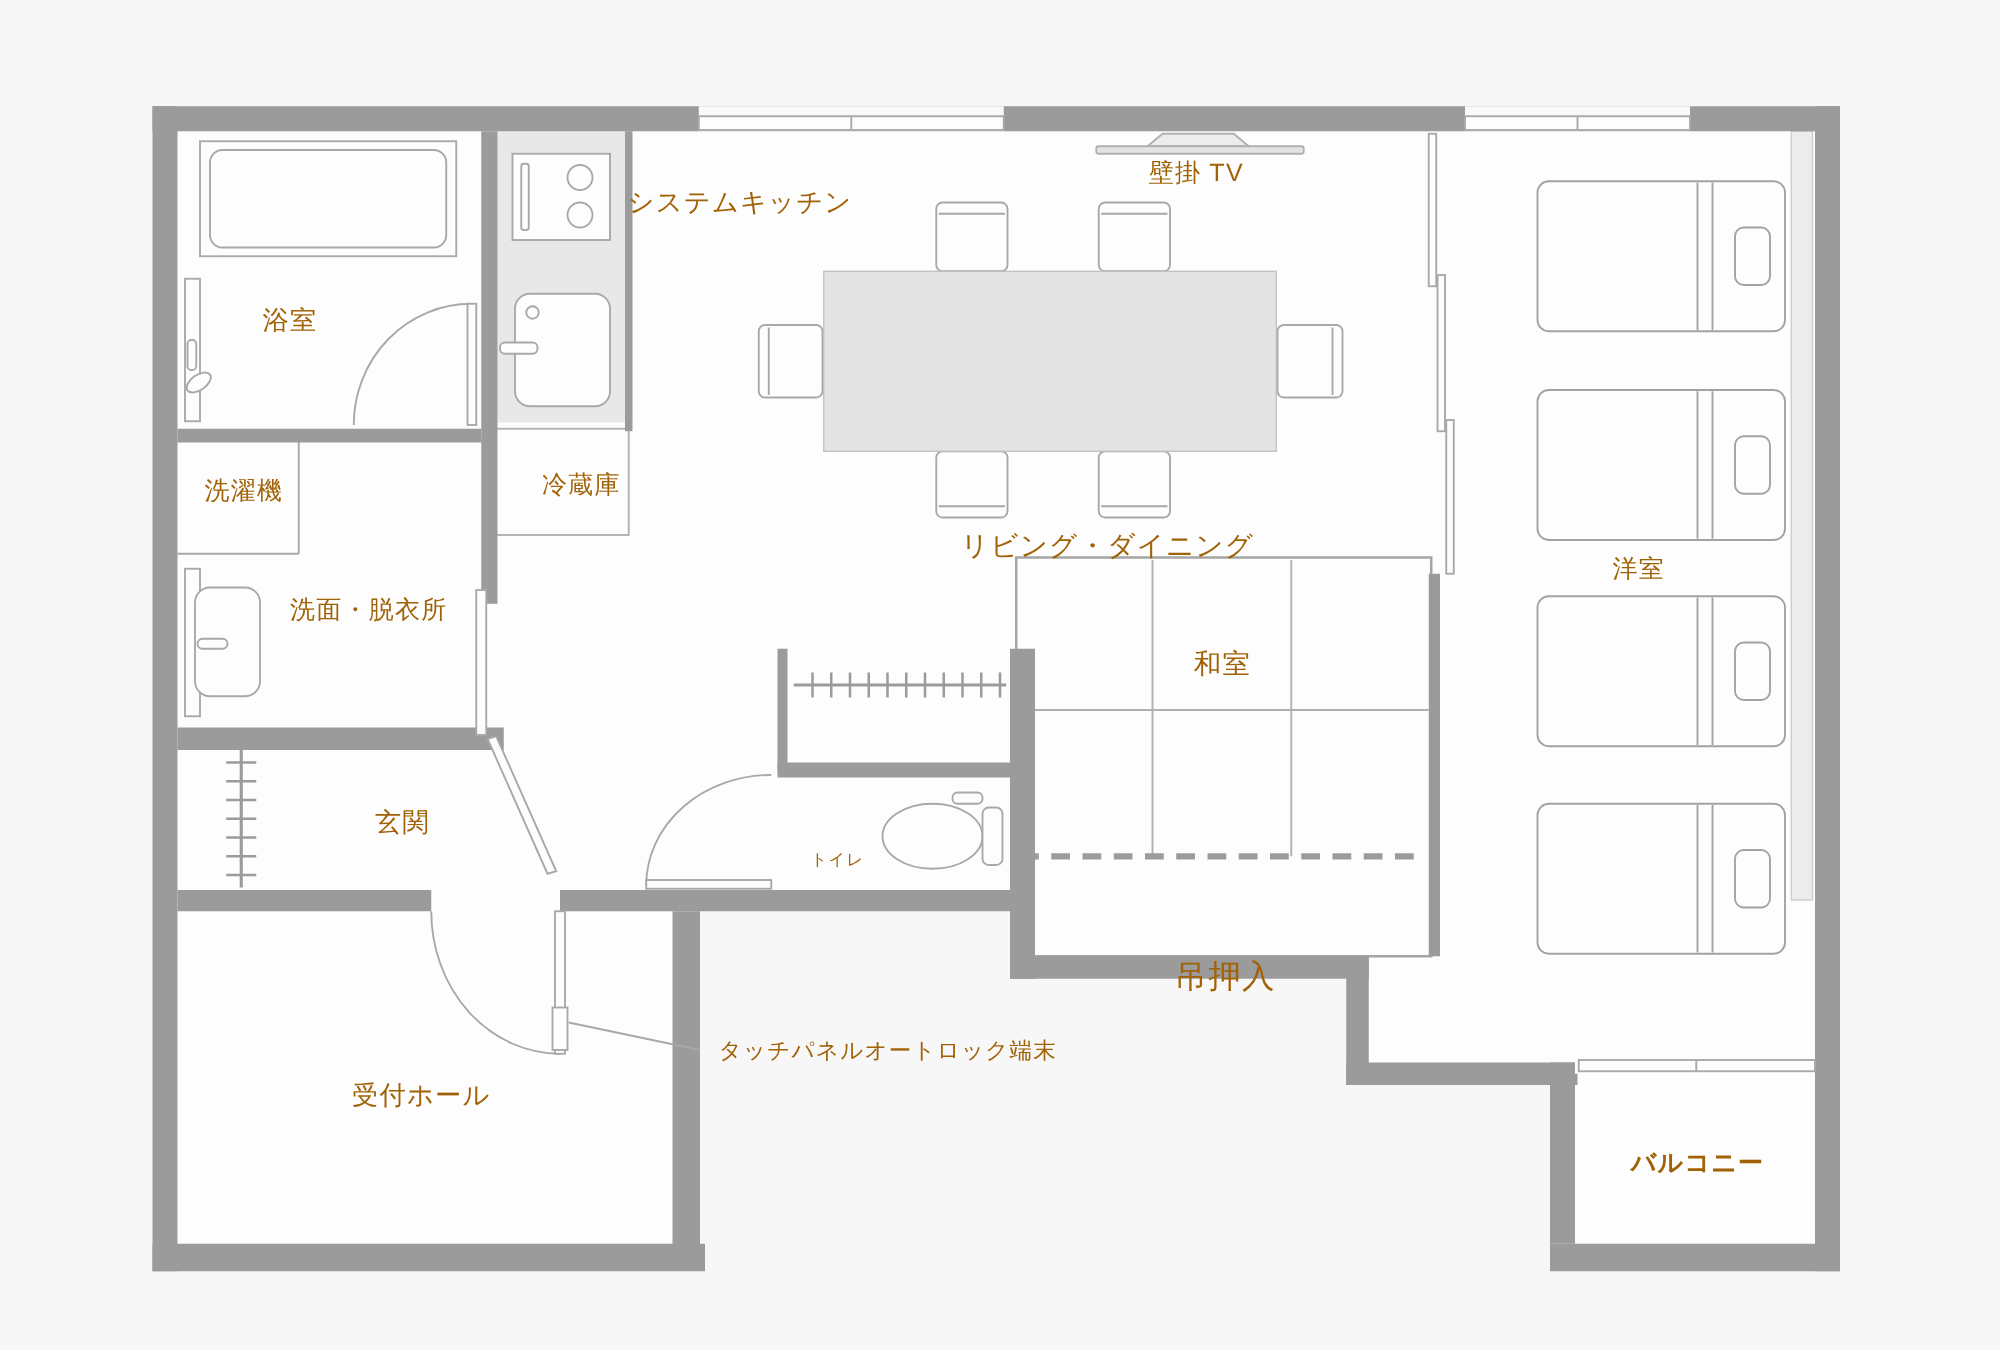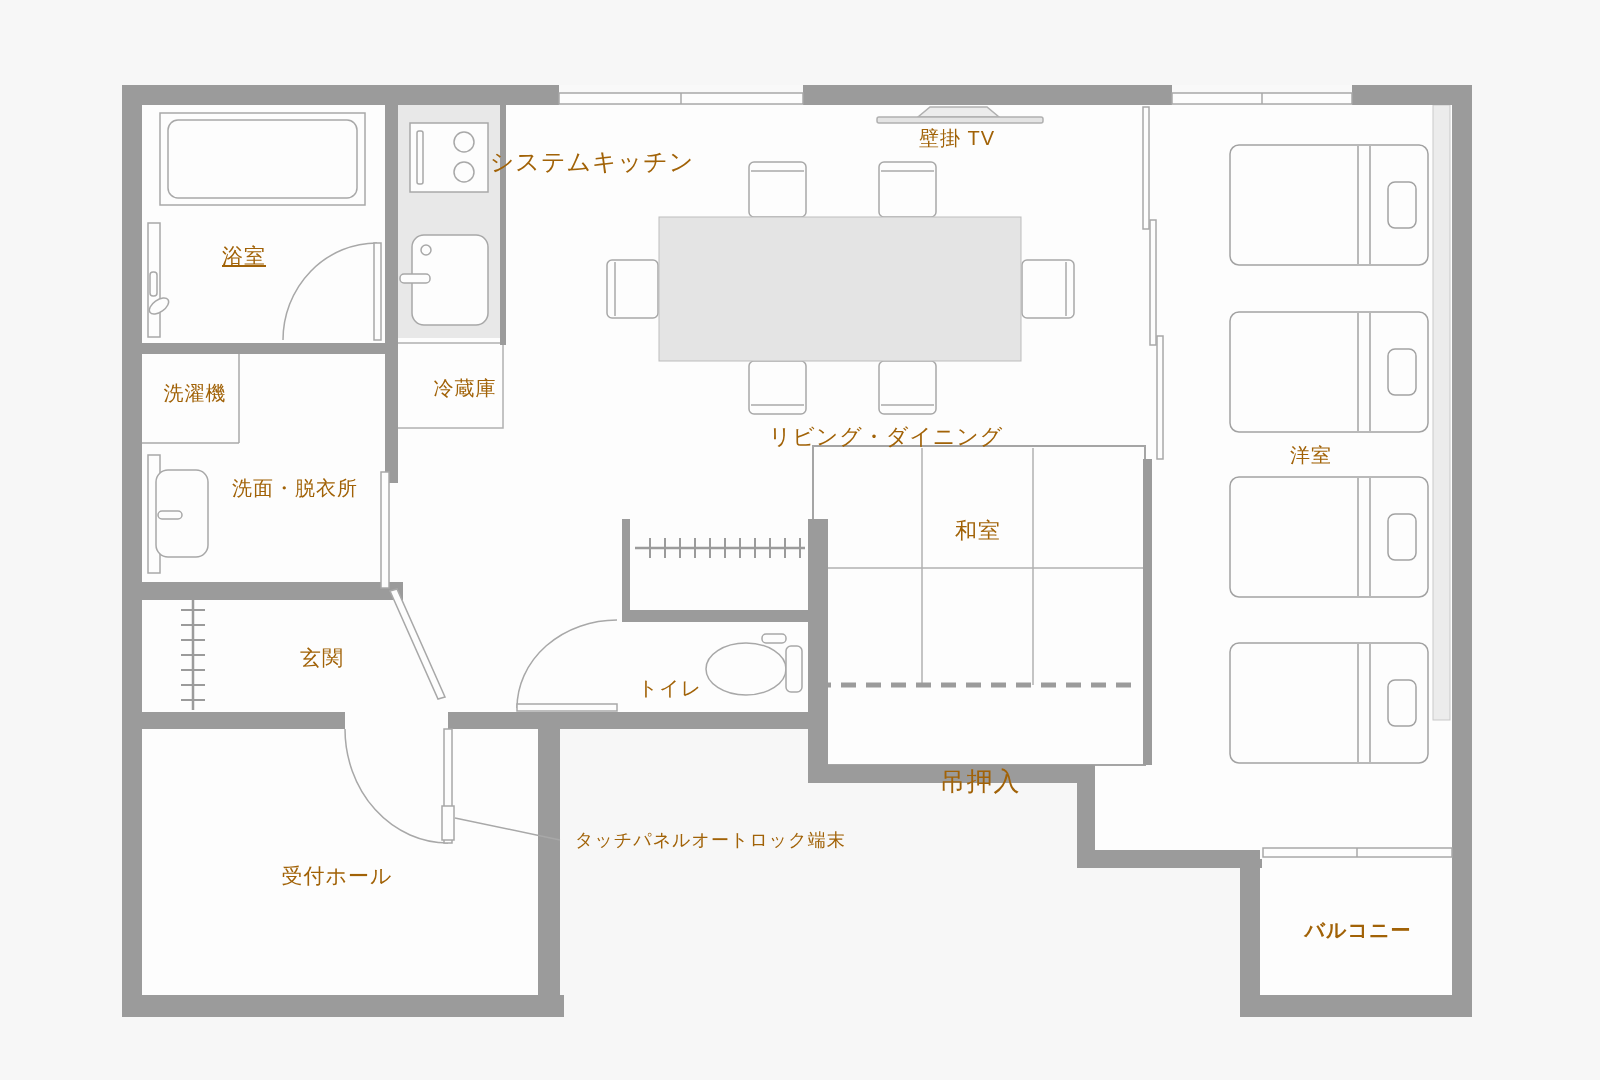--- a/index.html
+++ b/index.html
@@ -239,29 +239,29 @@
       <path d="M 345 729 A 103 114 0 0 0 448 843"></path>
       <rect x="444" y="729" width="8" height="114" fill="#fdfdfd"></rect>
       <rect x="442" y="806" width="12" height="34" fill="#fdfdfd"></rect>
     </g>
   </g>
 
   <line x1="455" y1="818" x2="560" y2="840" stroke="#a8a8a8" stroke-width="1.5"></line>
 </svg>
 
   <div id="labels">
-      <div class="label" style="left: 244px; top: 256px; font-size: 21px; text-decoration: underline;">浴室</div>
+      <div class="label" style="left: 232px; top: 256px; font-size: 21px;">浴室</div>
       <div class="label" style="left: 195px; top: 393px; font-size: 20px;">洗濯機</div>
       <div class="label" style="left: 295px; top: 488px; font-size: 20px;">洗面・脱衣所</div>
       <div class="label" style="left: 322px; top: 658px; font-size: 21px;">玄関</div>
       <div class="label" style="left: 337px; top: 876px; font-size: 21px;">受付ホール</div>
-      <div class="label" style="left: 592px; top: 162px; font-size: 24px;">システムキッチン</div>
+      <div class="label" style="left: 592px; top: 162px; font-size: 21px;">システムキッチン</div>
       <div class="label" style="left: 448px; top: 388px; font-size: 20px; margin-left: 17px;">冷蔵庫</div>
       <div class="label" style="left: 845px; top: 437px; font-size: 22px; margin-left: 41px;">リビング・ダイニング</div>
       <div class="label" style="left: 957px; top: 138px; font-size: 20px;">壁掛 TV</div>
       <div class="label" style="left: 978px; top: 531px; font-size: 22px;">和室</div>
       <div class="label" style="left: 980px; top: 781px; font-size: 26px;">吊押入</div>
-      <div class="label" style="left: 670px; top: 688px; font-size: 20px;">トイレ</div>
+      <div class="label" style="left: 670px; top: 688px; font-size: 13px;">トイレ</div>
       <div class="label" style="left: 1311px; top: 455px; font-size: 20px;">洋室</div>
       <div class="label" style="left: 1358px; top: 930px; font-size: 20px; font-weight: bold;">バルコニー</div>
       <div class="label start" style="left: 575px; top: 840px; font-size: 18px;">タッチパネルオートロック端末</div>
     </div>
 </div>
 
 </body></html>

